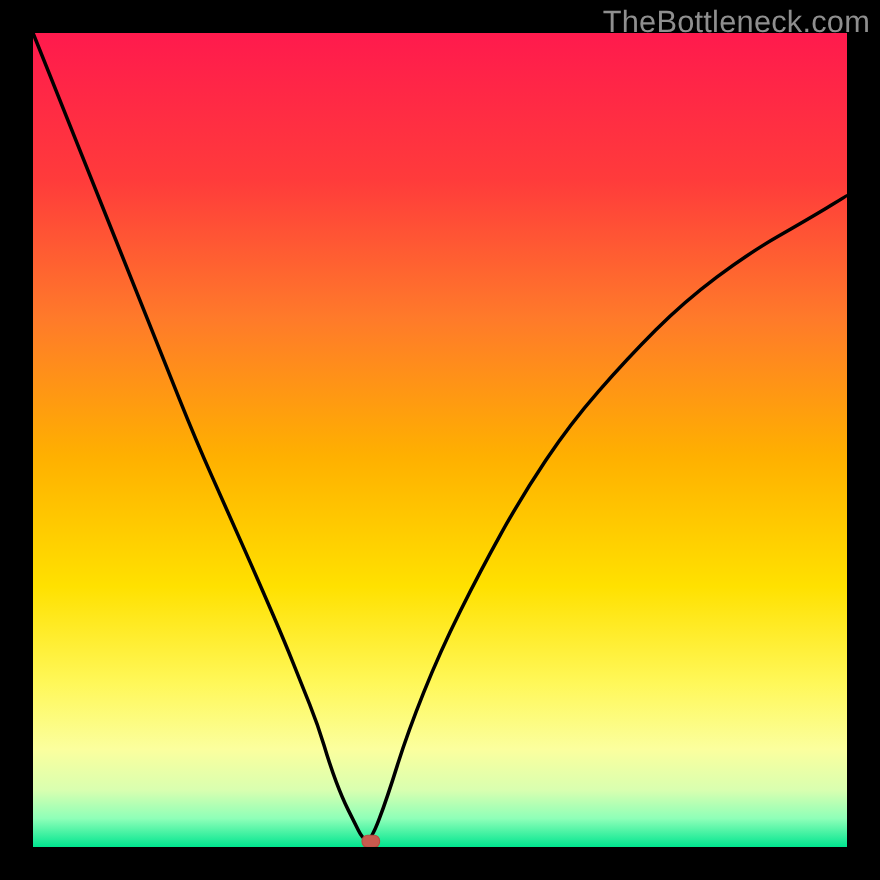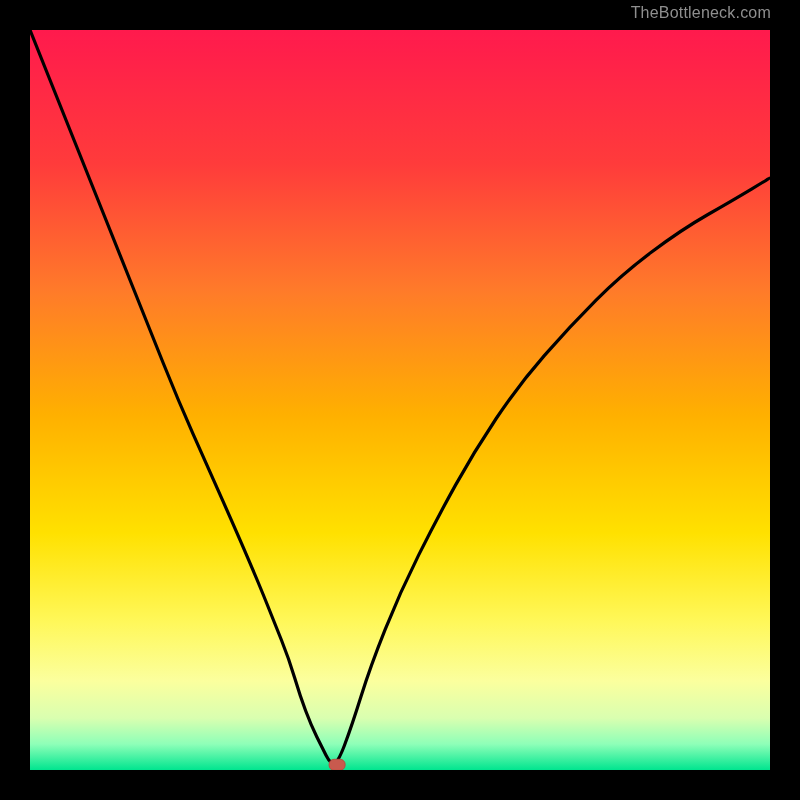--- a/index.html
+++ b/index.html
@@ -22,23 +22,23 @@
   .plot-area {
     position: absolute;
     left: 30px;
     top: 30px;
     width: 740px;
     height: 740px;
   }
   .watermark {
     position: absolute;
     top: 4px;
-    right: 29px;
+    right: 9px;
     color: #8f8f8f;
-    font-size: 16px;
+    font-size: 28px;
     letter-spacing: 0.2px;
     font-weight: 500;
     user-select: none;
   }
   svg {
     display: block;
   }
 </style>
 </head>
 <body>

